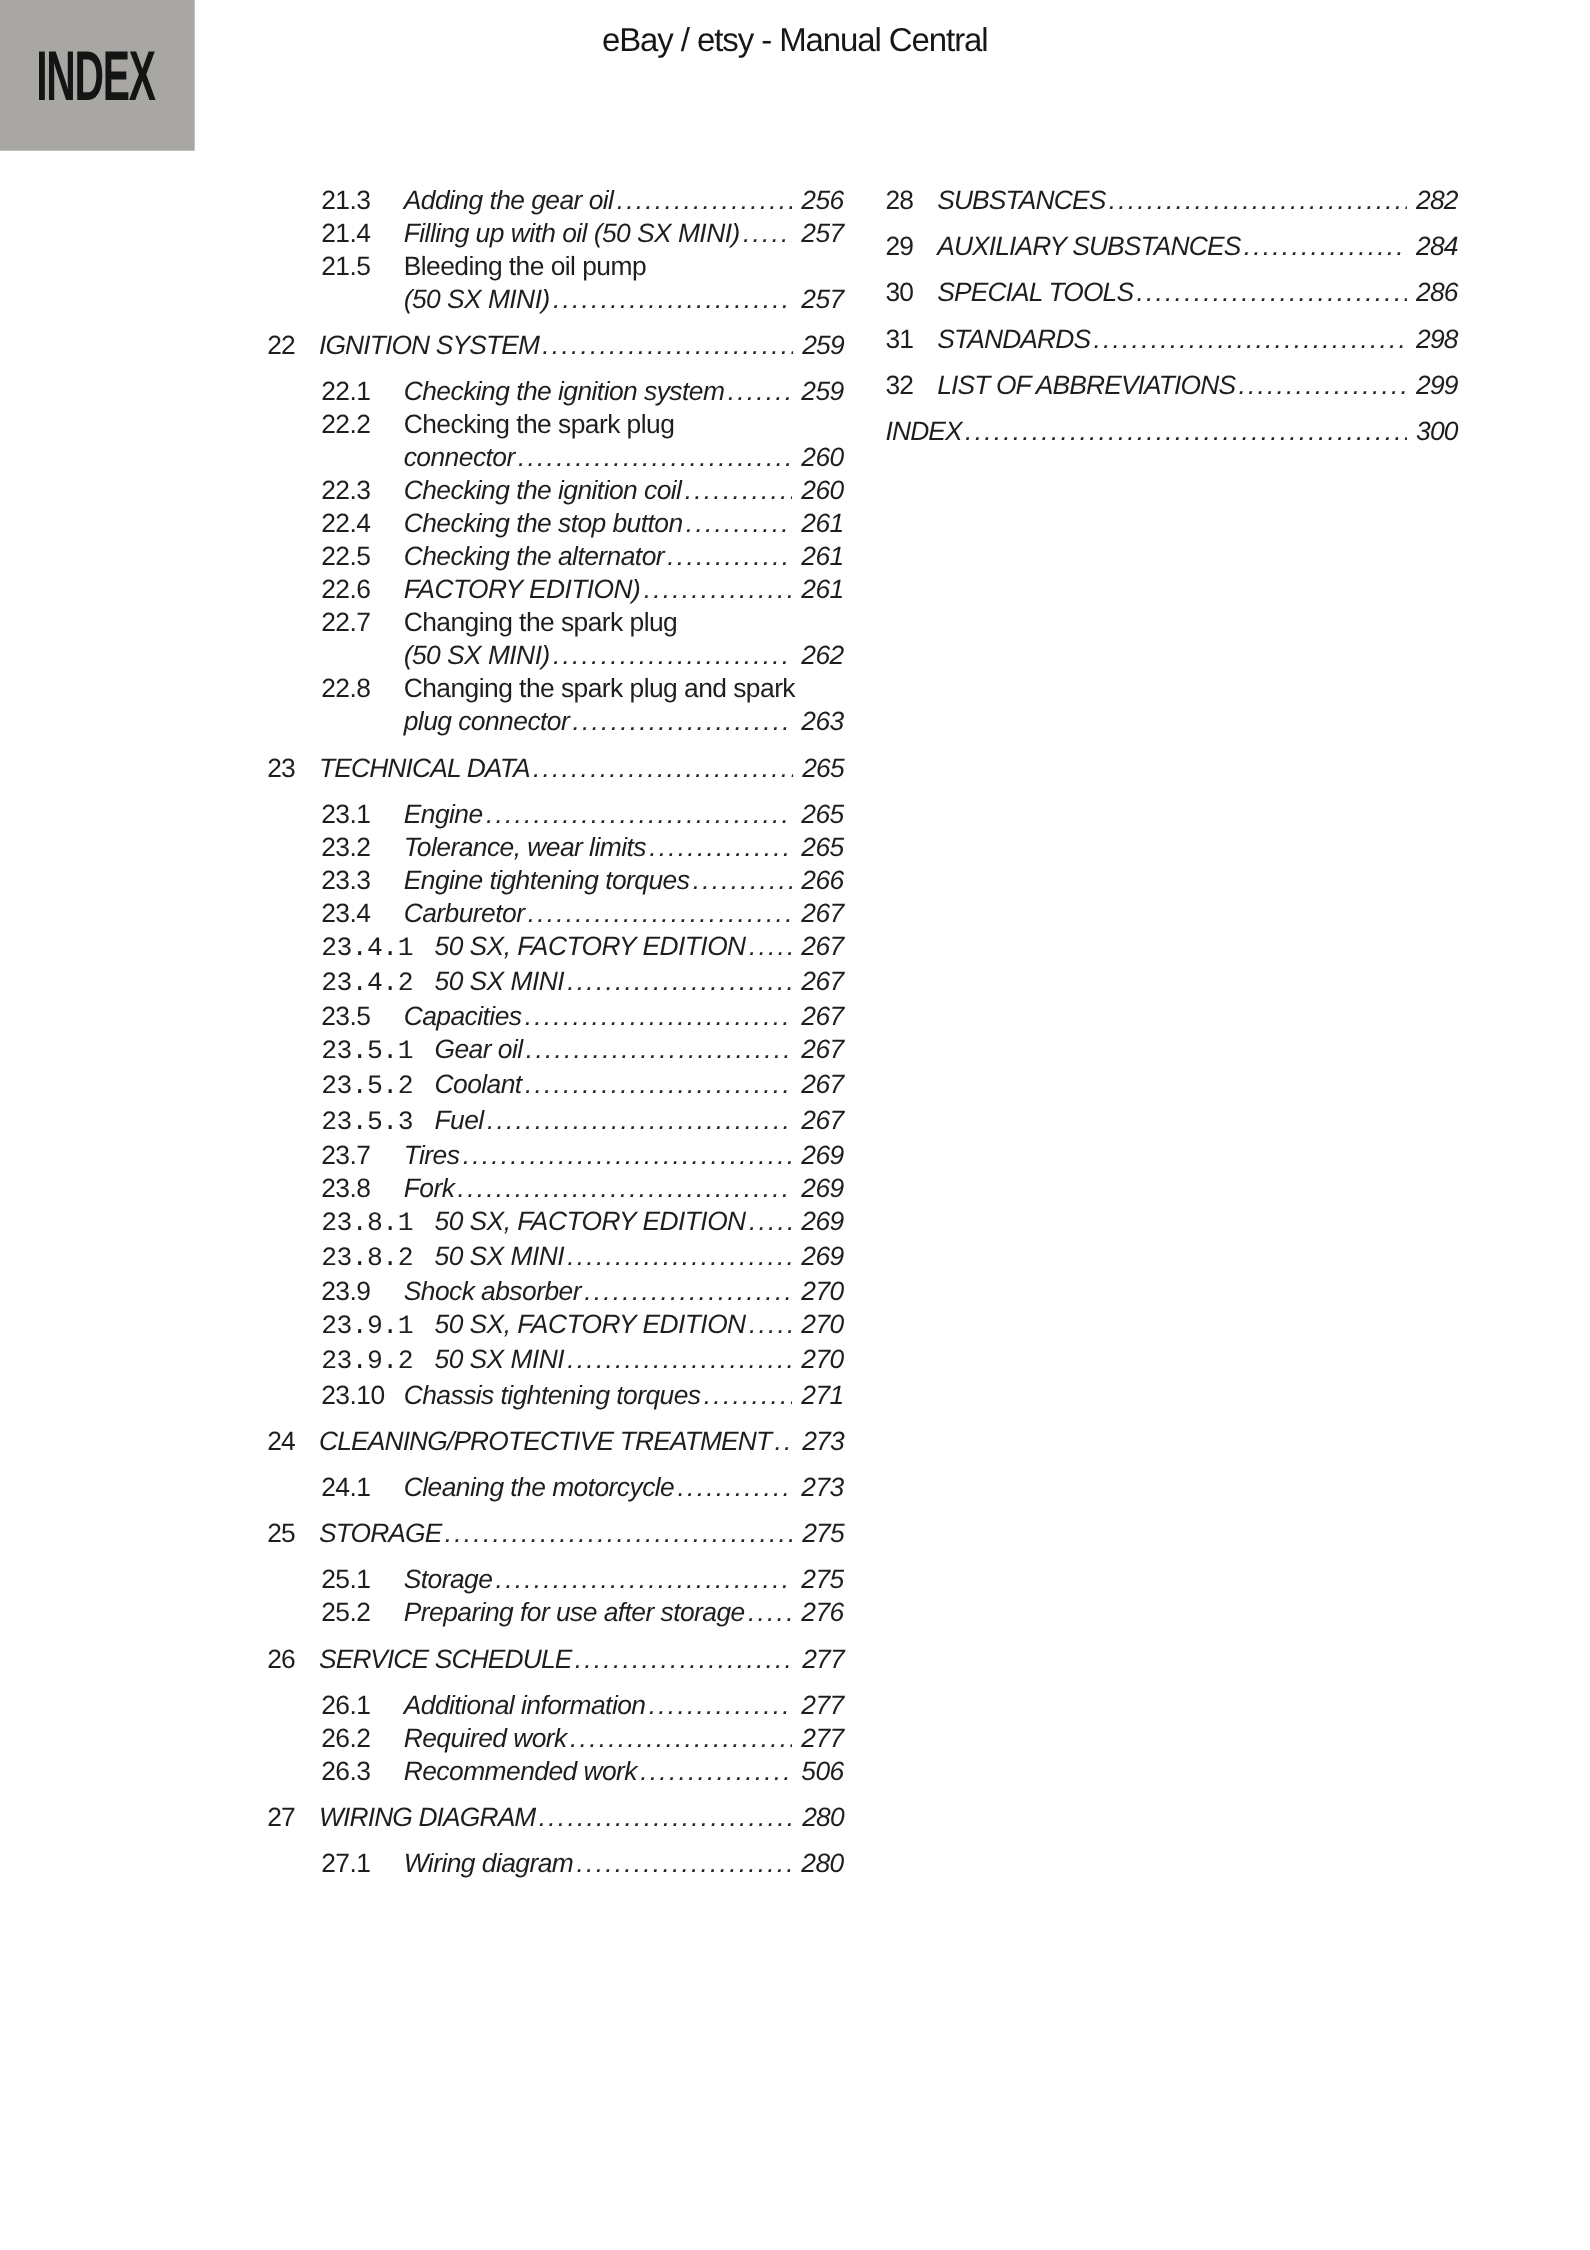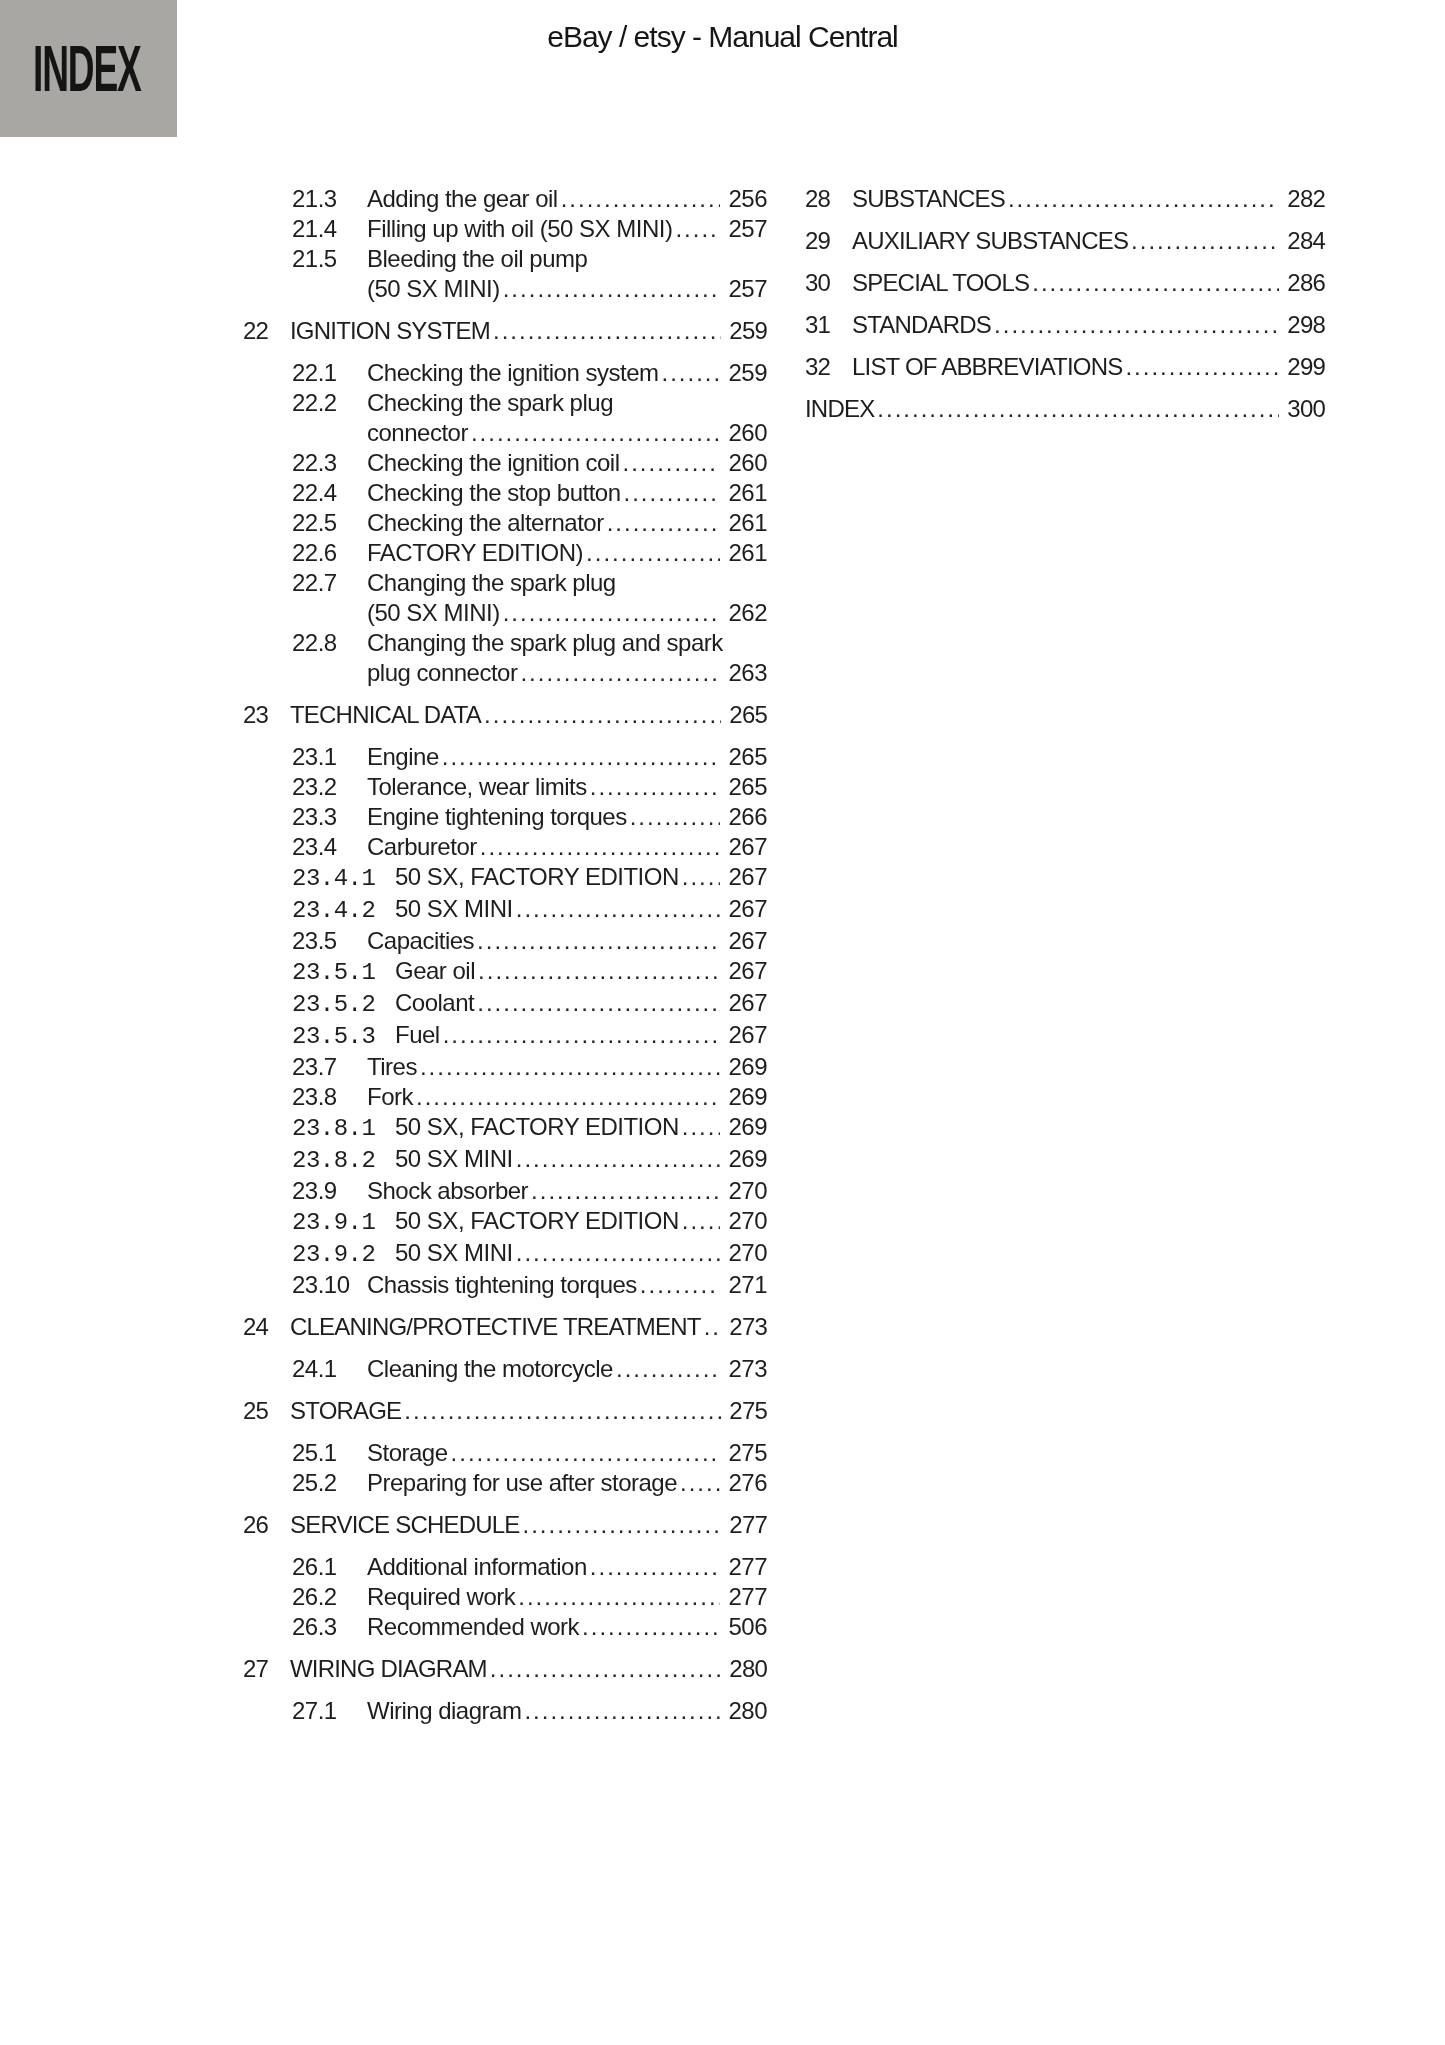--- a/index.html
+++ b/index.html
@@ -30,31 +30,31 @@
   }
   .page-number{
     position:absolute;left:241px;top:1892px;font-size:27px;font-weight:700;color:#1a1a1a;
   }
   
   .toc-col{position:absolute;top:168px;font-size:24px;line-height:30px;letter-spacing:-0.5px;}
   #toc-left{left:243px;width:524px;}
   #toc-right{left:805px;width:520px;}
   .toc-row{display:flex;align-items:baseline;}
   .toc-row.chapter{margin:12px 0;letter-spacing:-0.8px;}
-  .toc-col .toc-row:first-child{margin-top:16px;}
+  .toc-col .toc-row:first-child{margin-top:0;}
   .num{flex:0 0 auto;}
   .chapter .num{width:47px;}
   .sub{padding-left:49px;}
   .sub .num{width:75px;}
   .subsub{padding-left:49px;}
   .subsub .num{width:103px;font-family:Liberation Mono, monospace;}
   .nonum .num{width:0;}
   .body{flex:1 1 auto;min-width:0;}
   .line{display:block;white-space:nowrap;}
-  .line.last{display:flex;align-items:flex-end;}
+  .line.last{display:flex;align-items:flex-end;font-style:italic;}
   .t{flex:0 0 auto;}
   .leader{
     flex:1 1 auto;overflow:hidden;white-space:nowrap;
     margin:0 8px 0 3px;letter-spacing:2px;min-width:10px;color:#242424;
   }
   .leader::after{content:"......................................................................................................................";}
   .pg{flex:0 0 auto;}
 </style>
 </head>
 <body>

